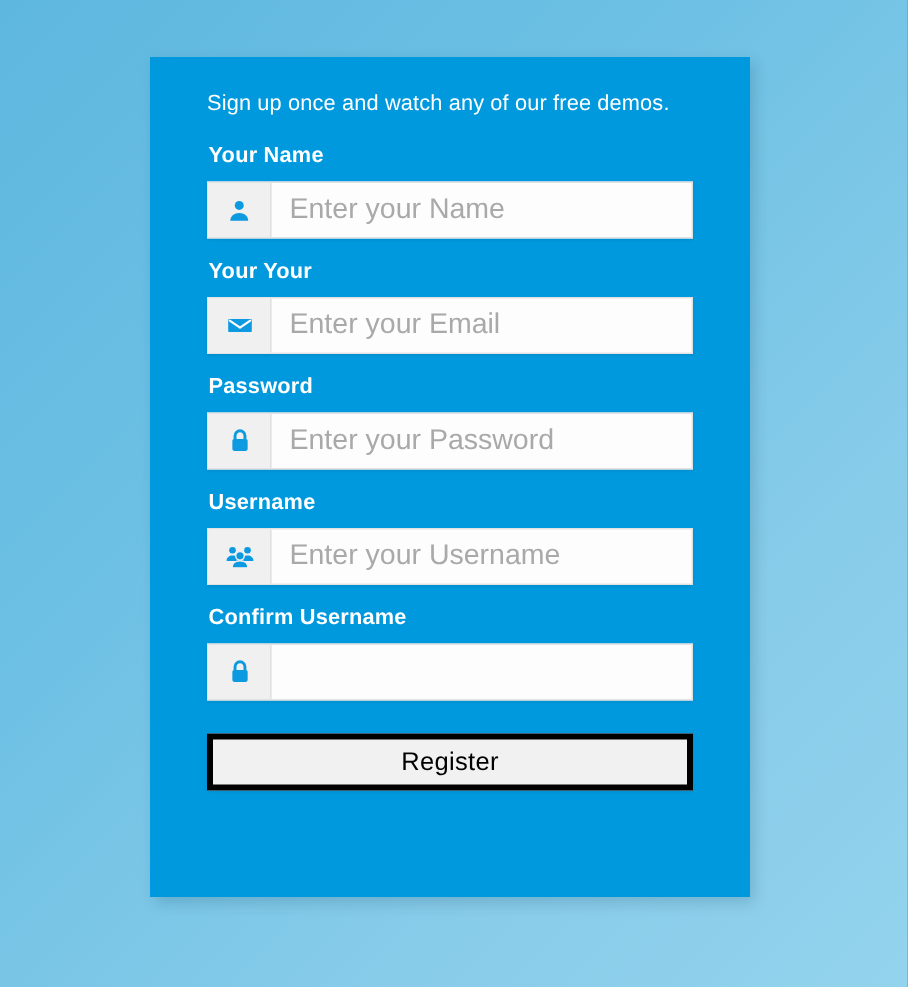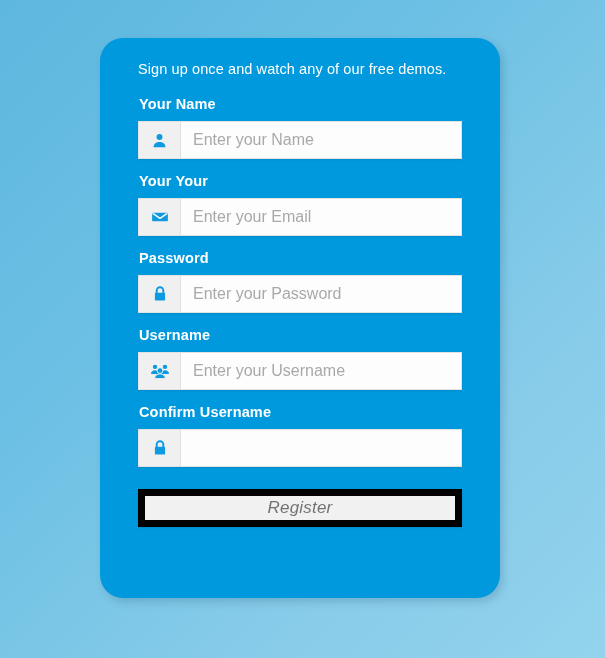--- a/index.html
+++ b/index.html
@@ -26,21 +26,20 @@
   .signup-card {
     position: absolute;
     left: 100px;
     top: 38px;
     width: 400px;
     height: 560px;
     background: #0099dd;
     box-sizing: border-box;
     padding: 0;
     box-shadow: 3px 4px 9px rgba(0, 50, 80, 0.18);
-    border-radius: 23px;
   }
 
   .card-inner {
     padding: 22px 38px 0 38px;
   }
 
   .form-intro {
     color: #ffffff;
     font-size: 14.5px;
     line-height: 18px;
@@ -86,49 +85,48 @@
   .input-icon-box svg {
     display: block;
   }
 
   .input-field {
     flex: 1;
     border: 0;
     outline: none;
     background: transparent;
     font-family: "Liberation Sans", sans-serif;
-    font-size: 16px;
+    font-size: 19px;
     color: #555555;
     padding: 0 12px;
     min-width: 0;
   }
   .input-field::placeholder {
     color: #a9a9a9;
     opacity: 1;
   }
 
   
   .register-wrap {
     margin-top: 22px;
   }
 
   .register-button {
     display: block;
     width: 100%;
     height: 38px;
     background: #f1f1f1;
-    border: 7px solid #000000;
+    border: 4px solid #000000;
     box-sizing: border-box;
-    color: #737373;
+    color: #000000;
     font-family: "Liberation Sans", sans-serif;
     font-size: 17px;
     letter-spacing: 0.2px;
     cursor: pointer;
     box-shadow: 0 1px 2px rgba(0, 40, 70, 0.10);
-    font-style: italic;
   }
 </style>
 </head>
 <body>
 
 <div class="page">
 
   <div class="signup-card">
     <div class="card-inner">
 

